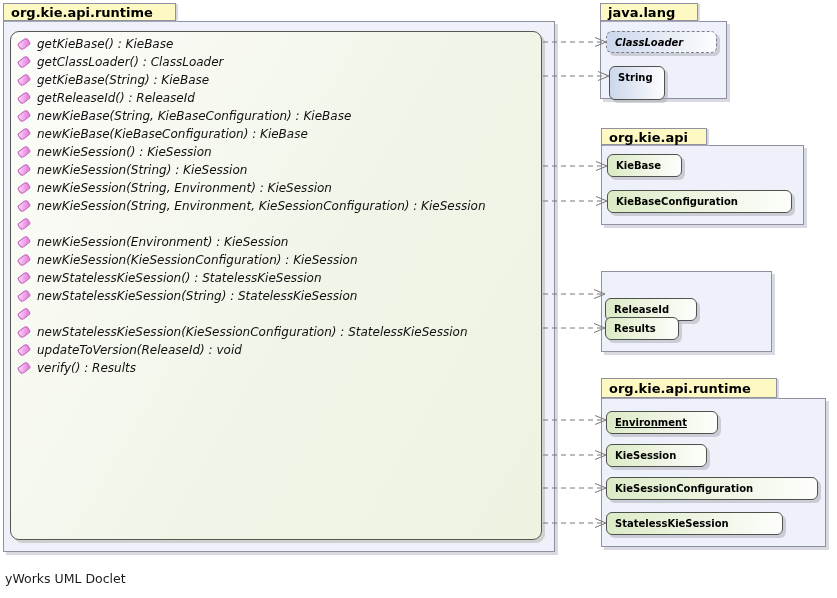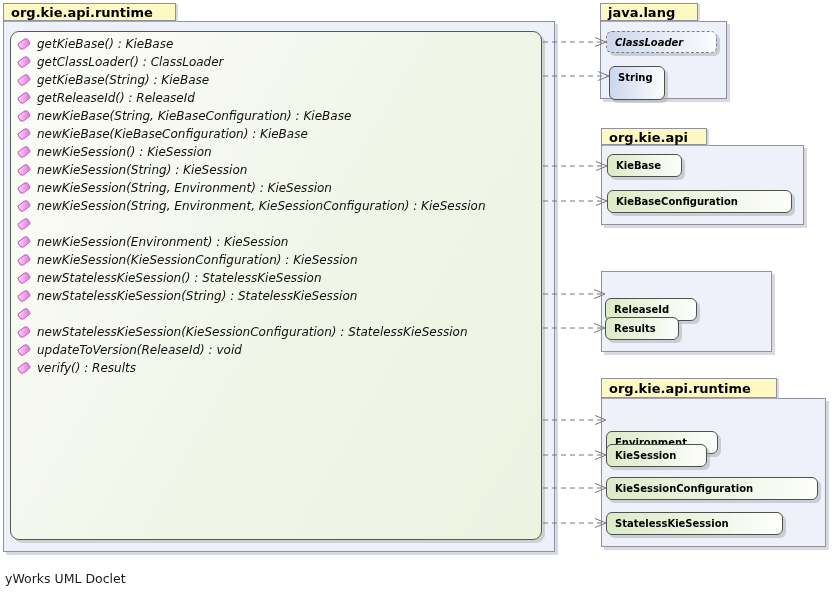--- a/index.html
+++ b/index.html
@@ -147,21 +147,21 @@
   <div class="type-box" style="left:607px;top:190px;width:185px;height:23px;"><span>KieBaseConfiguration</span></div>
 
   <div class="pkg-body" style="left:601px;top:271px;width:171px;height:81px;"></div>
   <div class="type-box" style="left:605px;top:282px;width:92px;height:23px;margin-top:16px;"><span>ReleaseId</span></div>
   <div class="type-box" style="left:605px;top:317px;width:74px;height:23px;"><span>Results</span></div>
 
   <div class="pkg-body" style="left:601px;top:398px;width:225px;height:149px;"></div>
   <div class="pkg-tab" style="left:601px;top:378px;width:176px;height:20px;line-height:18px;">
     <span>org.kie.api.runtime</span>
   </div>
-  <div class="type-box" style="left:606px;top:431px;width:112px;height:23px;text-decoration:underline;"><span>Environment</span></div>
+  <div class="type-box" style="left:606px;top:411px;width:112px;height:23px;text-decoration:underline;"><span>Environment</span></div>
   <div class="type-box" style="left:606px;top:444px;width:101px;height:23px;"><span>KieSession</span></div>
   <div class="type-box" style="left:606px;top:477px;width:212px;height:23px;"><span>KieSessionConfiguration</span></div>
   <div class="type-box" style="left:606px;top:512px;width:177px;height:23px;"><span>StatelessKieSession</span></div>
 
   <svg class="edges" width="837" height="598">
     <g>
       <line class="dep" x1="543" y1="42" x2="604" y2="42"></line>
         <path class="head" d="M595,37.5 L606,42 L595,46.5"></path>
     </g>
     <g>

